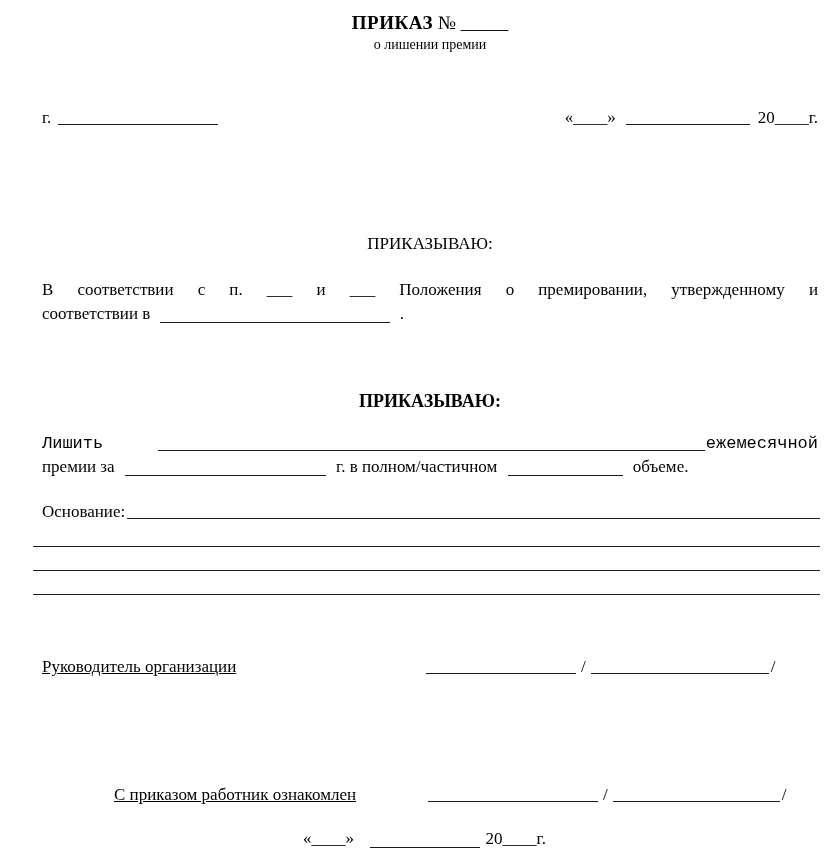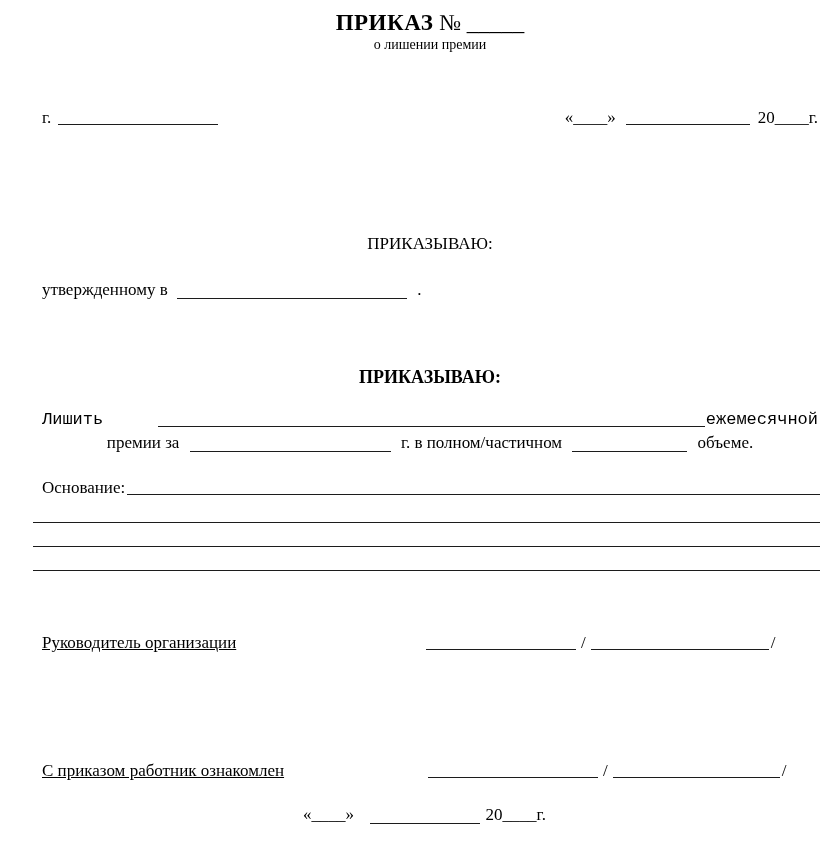--- a/index.html
+++ b/index.html
@@ -11,21 +11,21 @@
     padding: 12px 20px 0 42px;
     background: #ffffff;
     color: #000000;
     font-family: "Liberation Serif", "DejaVu Serif", serif;
     font-size: 17px;
     line-height: 23px;
     overflow: hidden;
   }
   
   .title-block { text-align: center; line-height: 22px; }
-  .title-line1 { font-size: 23px; }
+  .title-line1 { font-size: 19px; }
   .title-order { font-weight: bold; letter-spacing: 0.5px; }
   .title-number { font-weight: normal; }
   .subtitle { font-size: 14px; }
 
   
   .fblank { border-bottom: 1.6px solid #1c1c1c; align-self: flex-end; margin-bottom: 4px; }
   .iblank { display: inline-block; height: 0; border-bottom: 1.6px solid #1c1c1c; vertical-align: -4px; }
 
   
   .place-row { display: flex; align-items: flex-end; margin-top: 50px; }
@@ -37,36 +37,36 @@
   .preamble-heading { text-align: center; margin-top: 104px; line-height: 22px; }
   .preamble-text { margin-top: 23px; line-height: 24px; }
   .justify-line { text-align: justify; text-align-last: justify; }
   .preamble-blank { width: 230px; margin-left: 5px; }
   .period { margin-left: 6px; }
 
   
   .order-heading { text-align: center; font-weight: bold; font-size: 18px; margin-top: 64px; line-height: 22px; }
   .deprive-row { display: flex; align-items: flex-end; margin-top: 20px; font-family: Liberation Mono, monospace; }
   .deprive-blank { flex: 1 1 auto; margin-left: 55px; margin-right: 1px; }
-  .deprive-line2 { line-height: 23px; text-align: center; }
+  .deprive-line2 { line-height: 23px; }
   .premium-blank1 { width: 201px; margin-left: 6px; margin-right: 6px; }
   .premium-blank2 { width: 115px; margin-left: 6px; margin-right: 6px; }
 
   
   .basis-row { display: flex; align-items: flex-end; margin-top: 22px; }
   .basis-blank { flex: 1 1 auto; margin-left: 2px; margin-bottom: 4px; margin-right: -2px; }
   .rule-line { height: 23px; border-bottom: 1.6px solid #1c1c1c; margin-left: -9px; margin-right: -2px; }
 
   
   .sig-row { display: flex; align-items: flex-end; }
   .director-row { margin-top: 60px; }
   .worker-row { margin-top: 105px; }
   .sig-label { flex: 0 0 auto; text-decoration: underline; }
   .director-label-box { width: 384px; }
-  .worker-label-box { width: 386px; }
+  .worker-label-box { width: 386px; text-align: center; }
   .dir-blank1 { width: 150px; }
   .dir-blank2 { width: 178px; }
   .wrk-blank1 { width: 170px; }
   .wrk-blank2 { width: 167px; }
   .slash { margin: 0 5px; }
   .slash-end { margin-left: 2px; }
 
   
   .footer-row { text-align: center; margin-top: 21px; padding-right: 11px; }
   .footer-blank { width: 110px; margin-left: 12px; margin-right: 1px; }
@@ -89,22 +89,23 @@
     <span class="fblank city-blank"></span>
     <span class="flex-spacer"></span>
     <span>«____»</span>
     <span class="fblank date-blank"></span>
     <span>20____г.</span>
   </div>
 
   <div class="preamble-heading">ПРИКАЗЫВАЮ:</div>
 
   <div class="preamble-text">
+    <div class="justify-line">В соответствии с п. ___ и ___ Положения о премировании, утвержденному и</div>
     <div>
-      <span>утвержденному в</span>
+      <span>соответствии в</span>
       <span class="iblank preamble-blank"></span>
       <span class="period">.</span>
     </div>
   </div>
 
   <div class="order-heading">ПРИКАЗЫВАЮ:</div>
 
   <div class="deprive-row">
     <span>Лишить</span>
     <span class="fblank deprive-blank"></span>

